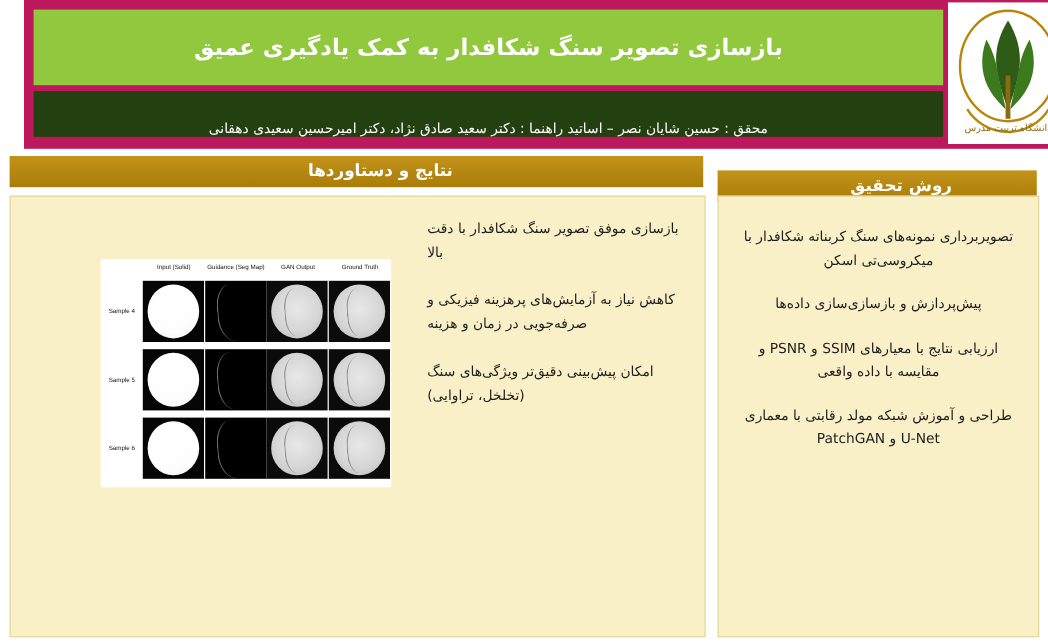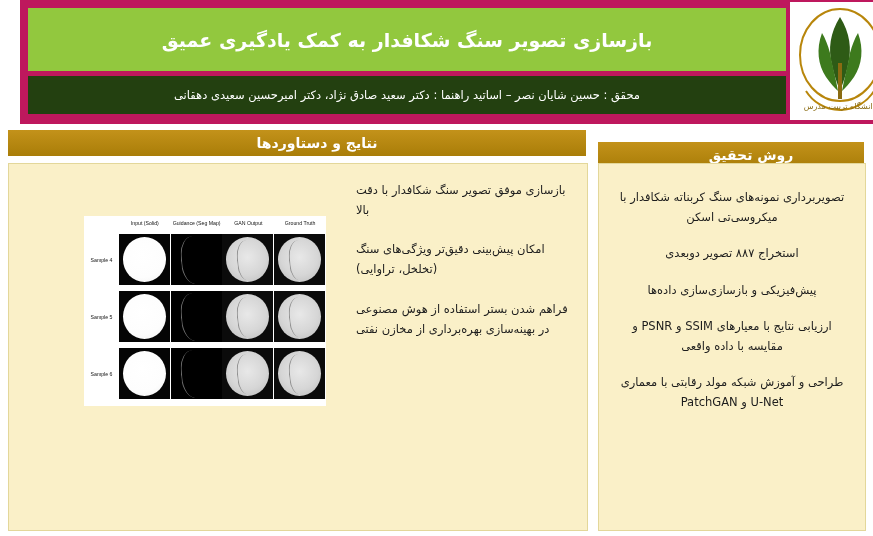--- a/index.html
+++ b/index.html
@@ -44,21 +44,21 @@
     letter-spacing: 0.5px;
     text-align: center;
     padding: 0 10px;
   }
   .authors-bar {
     position: absolute;
     left: 8px; top: 76px;
     width: 758px; height: 38px;
     background: #234010;
     display: flex;
-    align-items: center;
+    align-items: flex-end;
     justify-content: center;
   }
   .authors-bar .authors-text {
     color: #ffffff;
     font-size: 11.5px;
     text-align: center;
     padding: 0 8px;
   }
   .logo-box {
     position: absolute;
@@ -265,22 +265,22 @@
     <div class="sec-title">نتایج و دستاوردها</div>
   </div>
   <div class="sec-head" id="method-head">
     <div class="sec-title">روش تحقیق</div>
   </div>
 
   <div class="panel" id="results-panel">
 
     <div class="bullets">
       <div class="bullet-item">بازسازی موفق تصویر سنگ شکافدار با دقت بالا</div>
+      <div class="bullet-item">کاهش نیاز به آزمایش‌های پرهزینه فیزیکی و صرفه‌جویی در زمان و هزینه</div>
       <div class="bullet-item">امکان پیش‌بینی دقیق‌تر ویژگی‌های سنگ (تخلخل، تراوایی)</div>
-      <div class="bullet-item">فراهم شدن بستر استفاده از هوش مصنوعی در بهینه‌سازی بهره‌برداری از مخازن نفتی</div>
     </div>
 
     <div class="figure">
       <div class="fig-cols">
         <div class="fig-col-label">Input (Solid)</div>
         <div class="fig-col-label">Guidance (Seg Map)</div>
         <div class="fig-col-label">GAN Output</div>
         <div class="fig-col-label">Ground Truth</div>
       </div>
       <div class="fig-grid">
@@ -306,20 +306,19 @@
           <div class="fig-cell cell-gt"></div>
         </div>
       </div>
     </div>
 
   </div>
 
   <div class="panel" id="method-panel">
     <div class="method-list">
       <div class="method-item">تصویربرداری نمونه‌های سنگ کربناته شکافدار با میکروسی‌تی اسکن</div>
-      <div class="method-item">استخراج ۸۸۷ تصویر دوبعدی</div>
-      <div class="method-item">پیش‌فیزیکی و بازسازی‌سازی داده‌ها</div>
+      <div class="method-item">پیش‌پردازش و بازسازی‌سازی داده‌ها</div>
       <div class="method-item">ارزیابی نتایج با معیارهای SSIM و PSNR و مقایسه با داده واقعی</div>
       <div class="method-item">طراحی و آموزش شبکه مولد رقابتی با معماری U-Net و PatchGAN</div>
     </div>
   </div>
 
 </div>
 
 </body></html>

